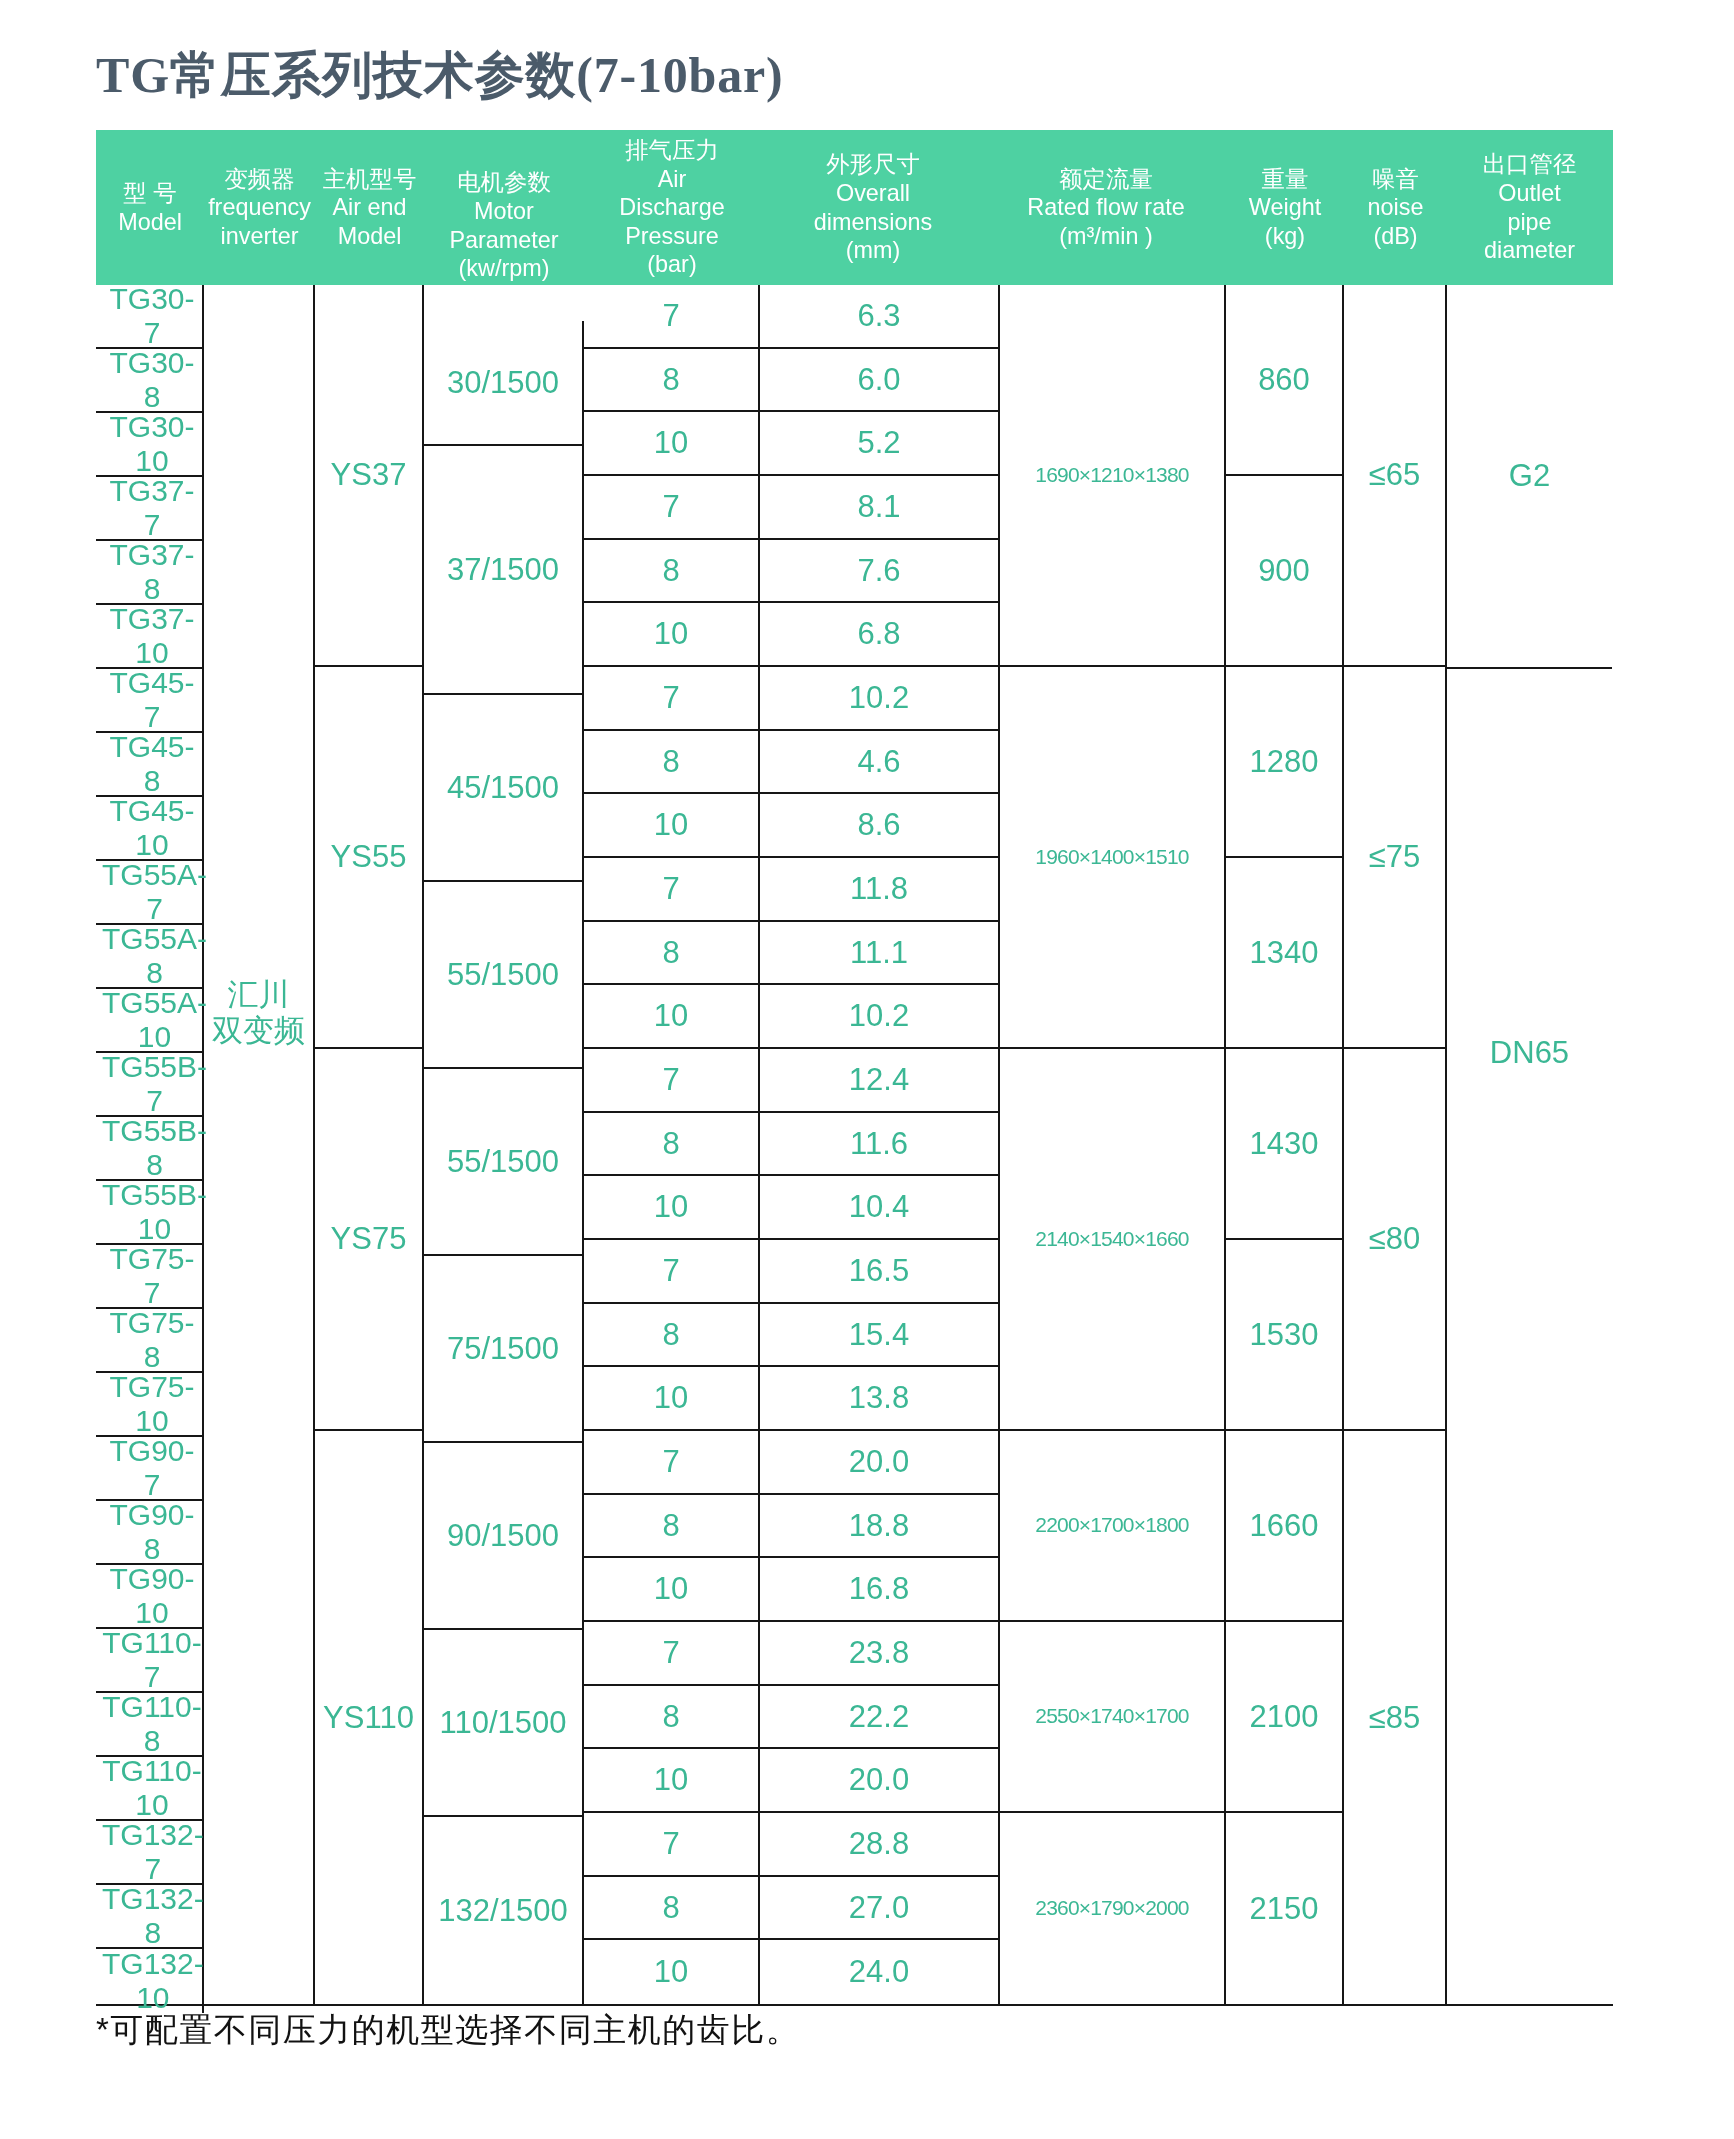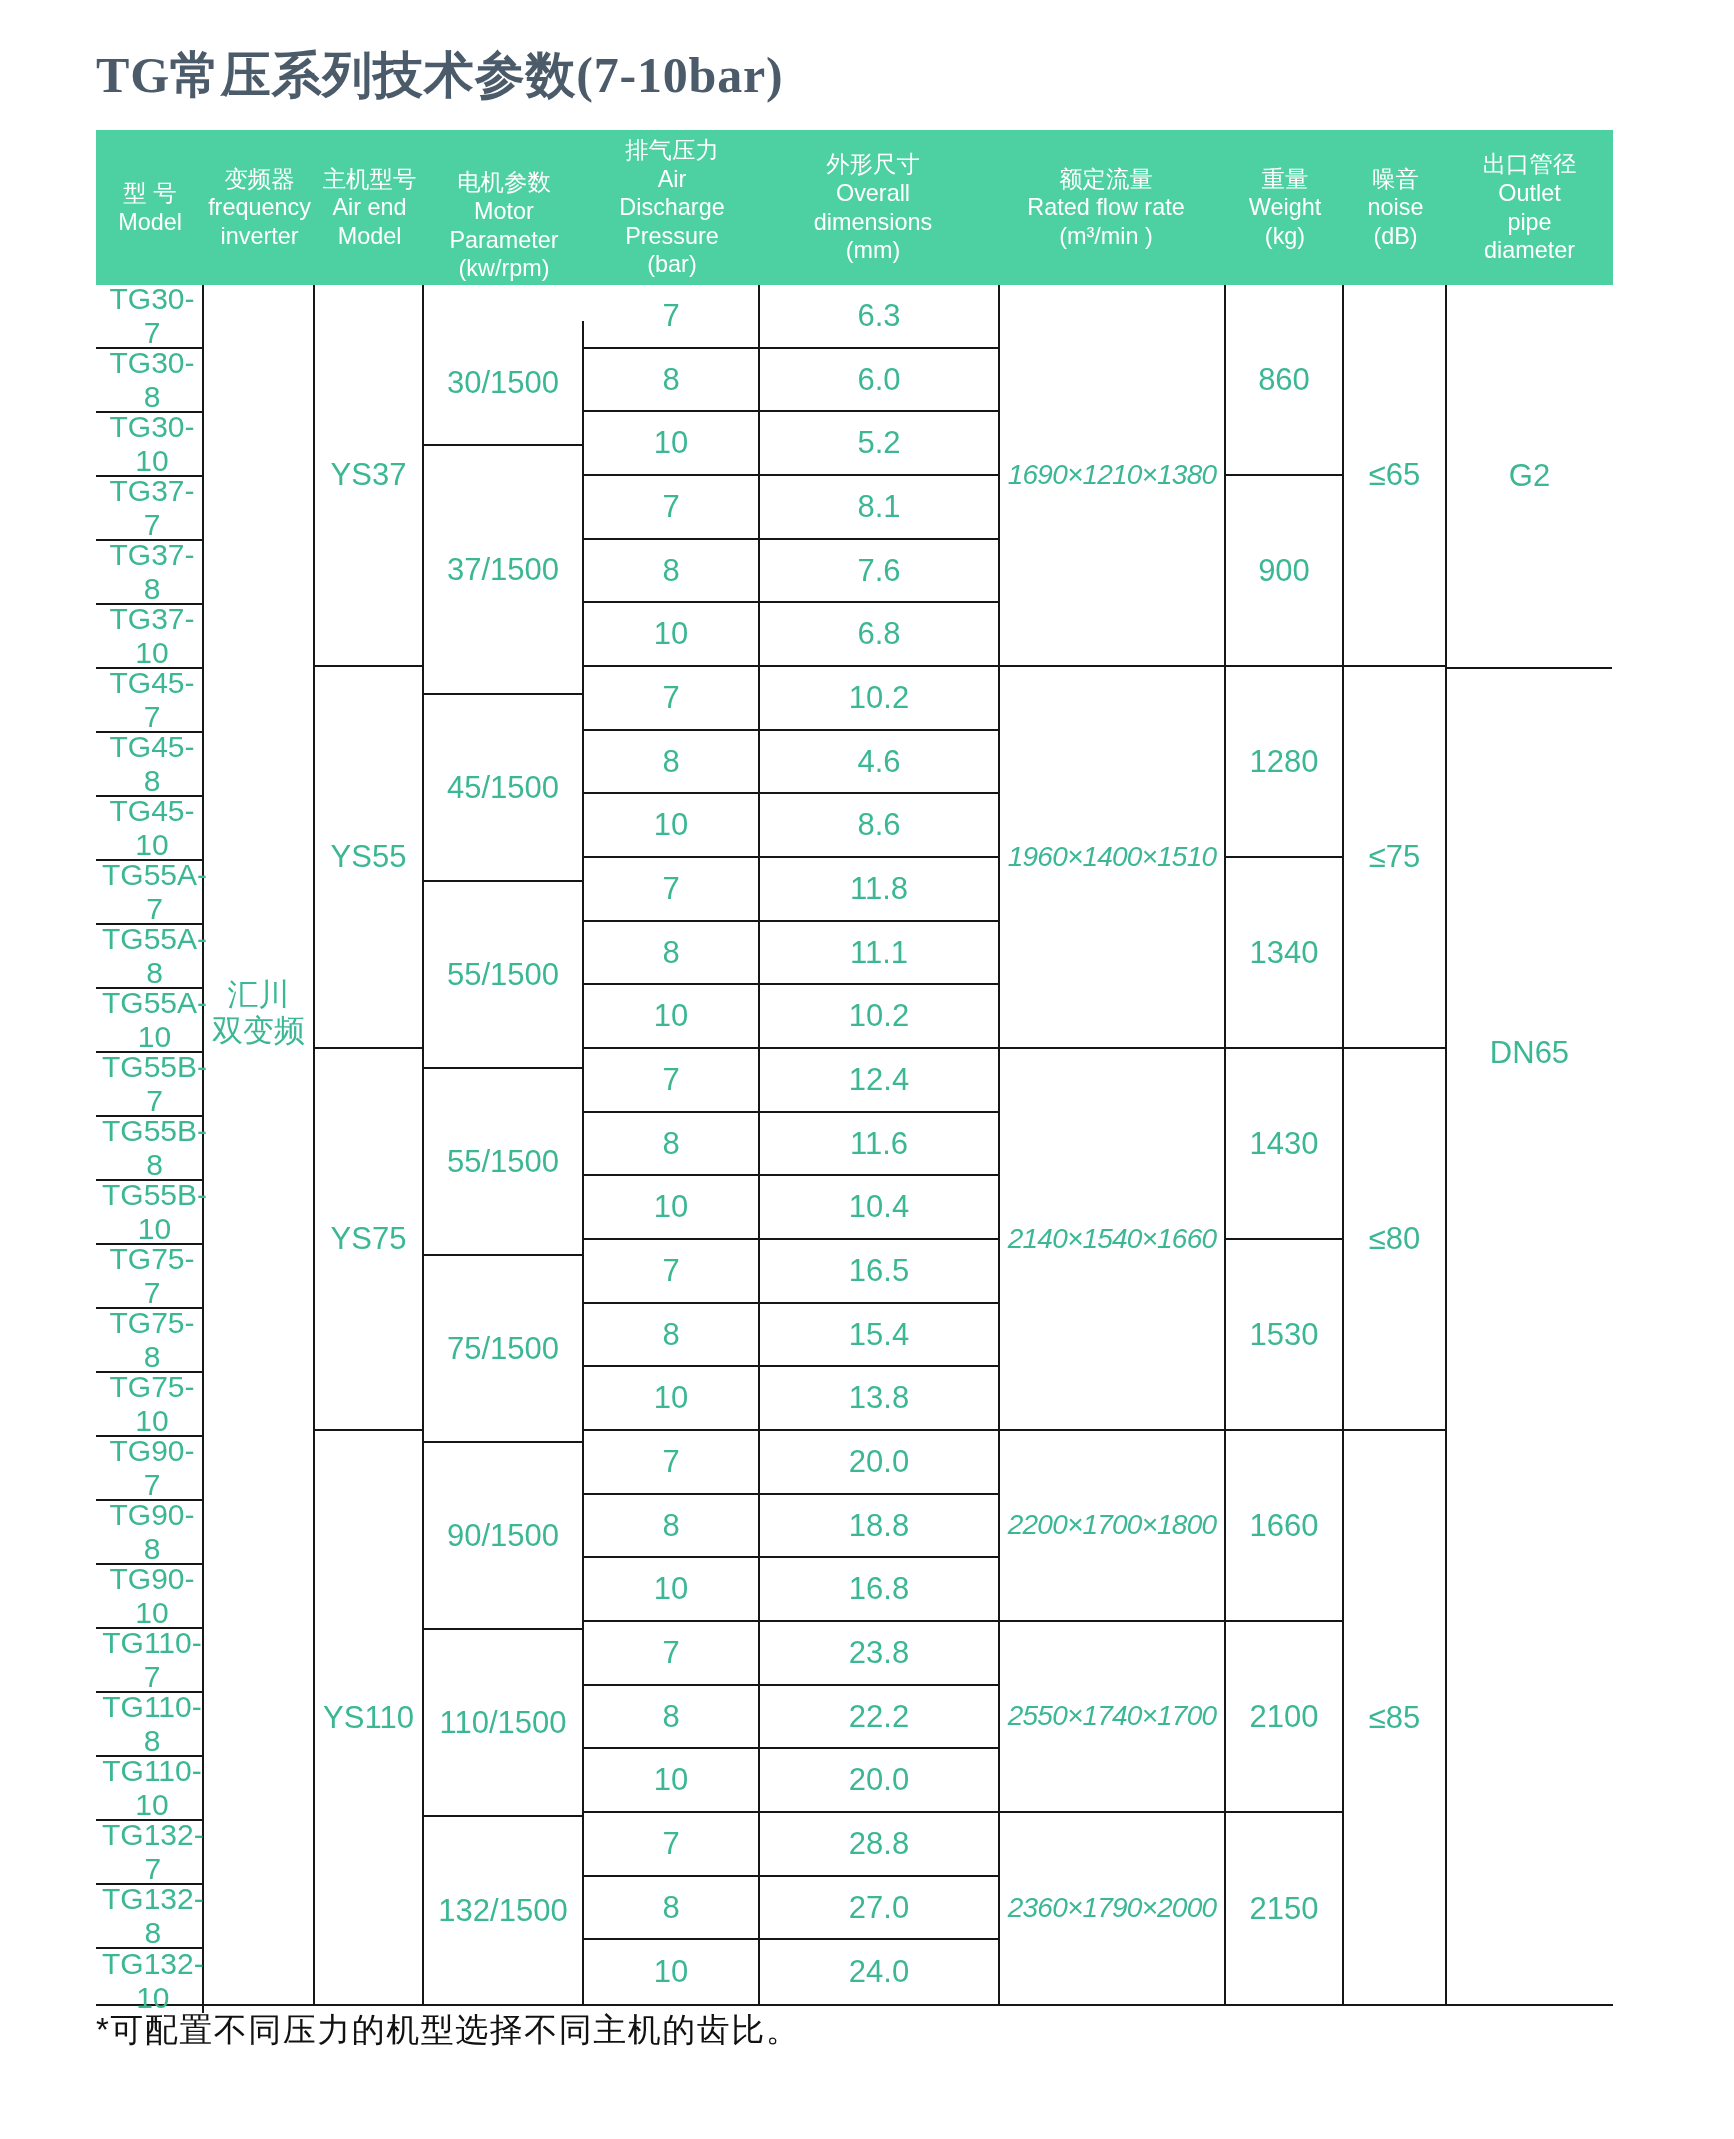--- a/index.html
+++ b/index.html
@@ -20,21 +20,21 @@
   .tbody{position:absolute;left:96px;top:285px;width:1517px;height:1719px;
          --rh:64px;display:flex;border-bottom:2.3px solid #161616;}
   .colm{display:flex;flex-direction:column;}
   .cell{box-sizing:border-box;height:calc(var(--rh) * var(--s,1));
         border-right:2.3px solid #161616;border-bottom:2.3px solid #161616;
         display:flex;align-items:center;justify-content:center;text-align:center;
         color:#3bb794;font-size:31px;white-space:pre-line;line-height:1.15;}
   .colm > .cell:last-child{border-bottom:none;}
   .colm.c10 .cell{border-right:none;}
   .colm.c1 .cell{justify-content:flex-start;padding-left:6px;font-size:30px;}
-  .colm.c7 .cell{font-size:28px;letter-spacing:-0.8px;font-style:italic;}
+  .colm.c7 .cell{font-size:21px;letter-spacing:-0.8px;}
   .inv-label{transform:translateY(-132px);}
 
   
   .c1{width:108px;}.c2{width:111px;}.c3{width:109px;}.c4{width:160px;margin-top:36px;}.c5{width:176px;}
   .c6{width:240px;}.c7{width:226px;}.c8{width:118px;}.c9{width:103px;}.c10{width:165px;}
 
   .footnote{position:absolute;left:96px;top:2008px;color:#111111;font-size:33px;
             letter-spacing:1.5px;white-space:pre;}
 </style>
 </head>

